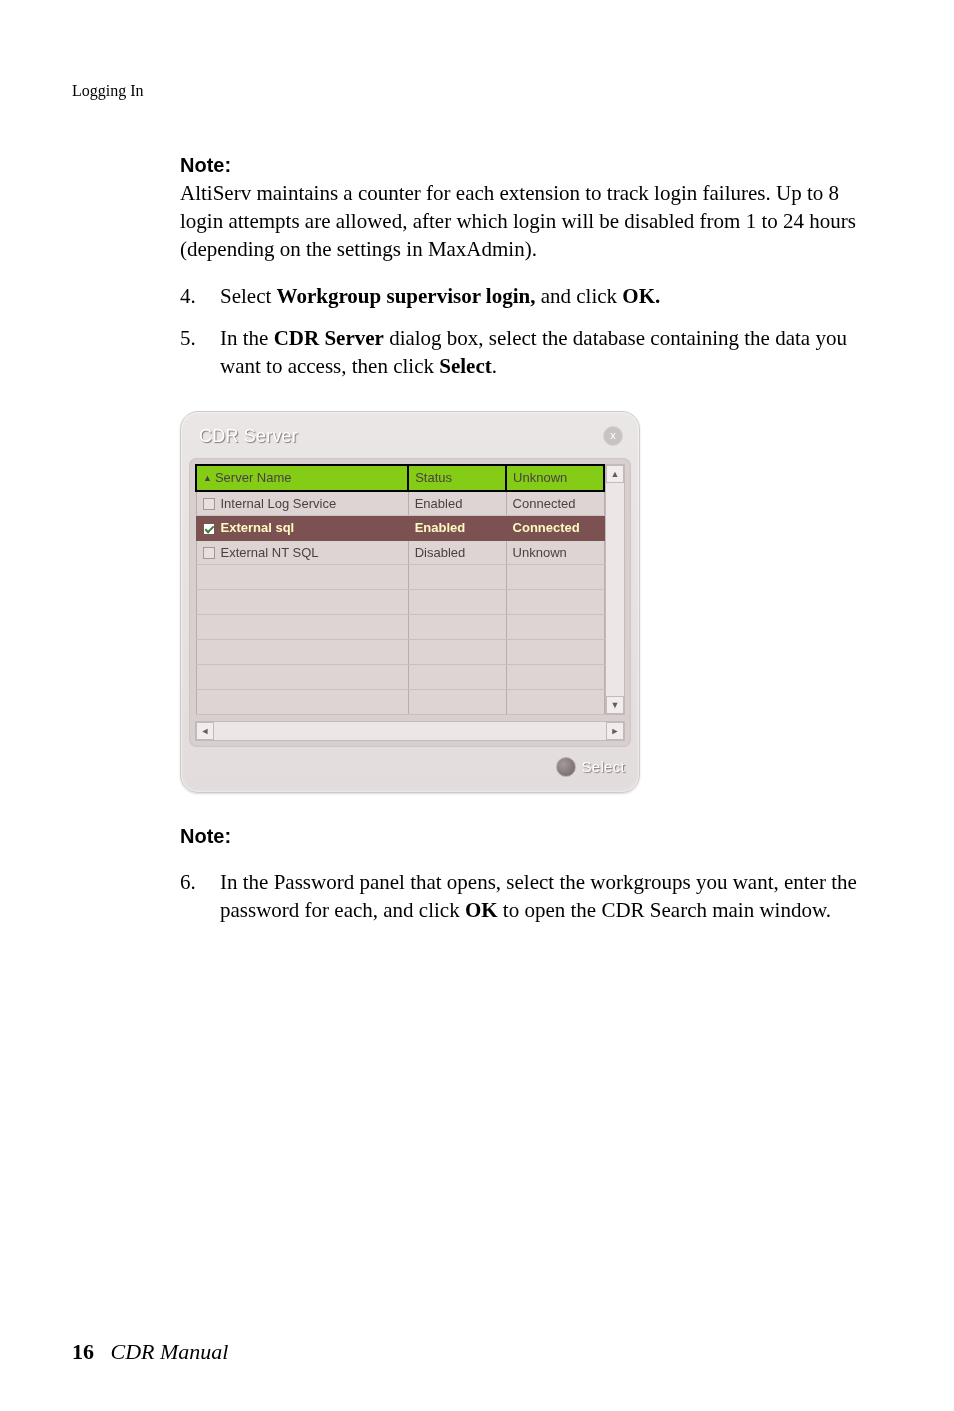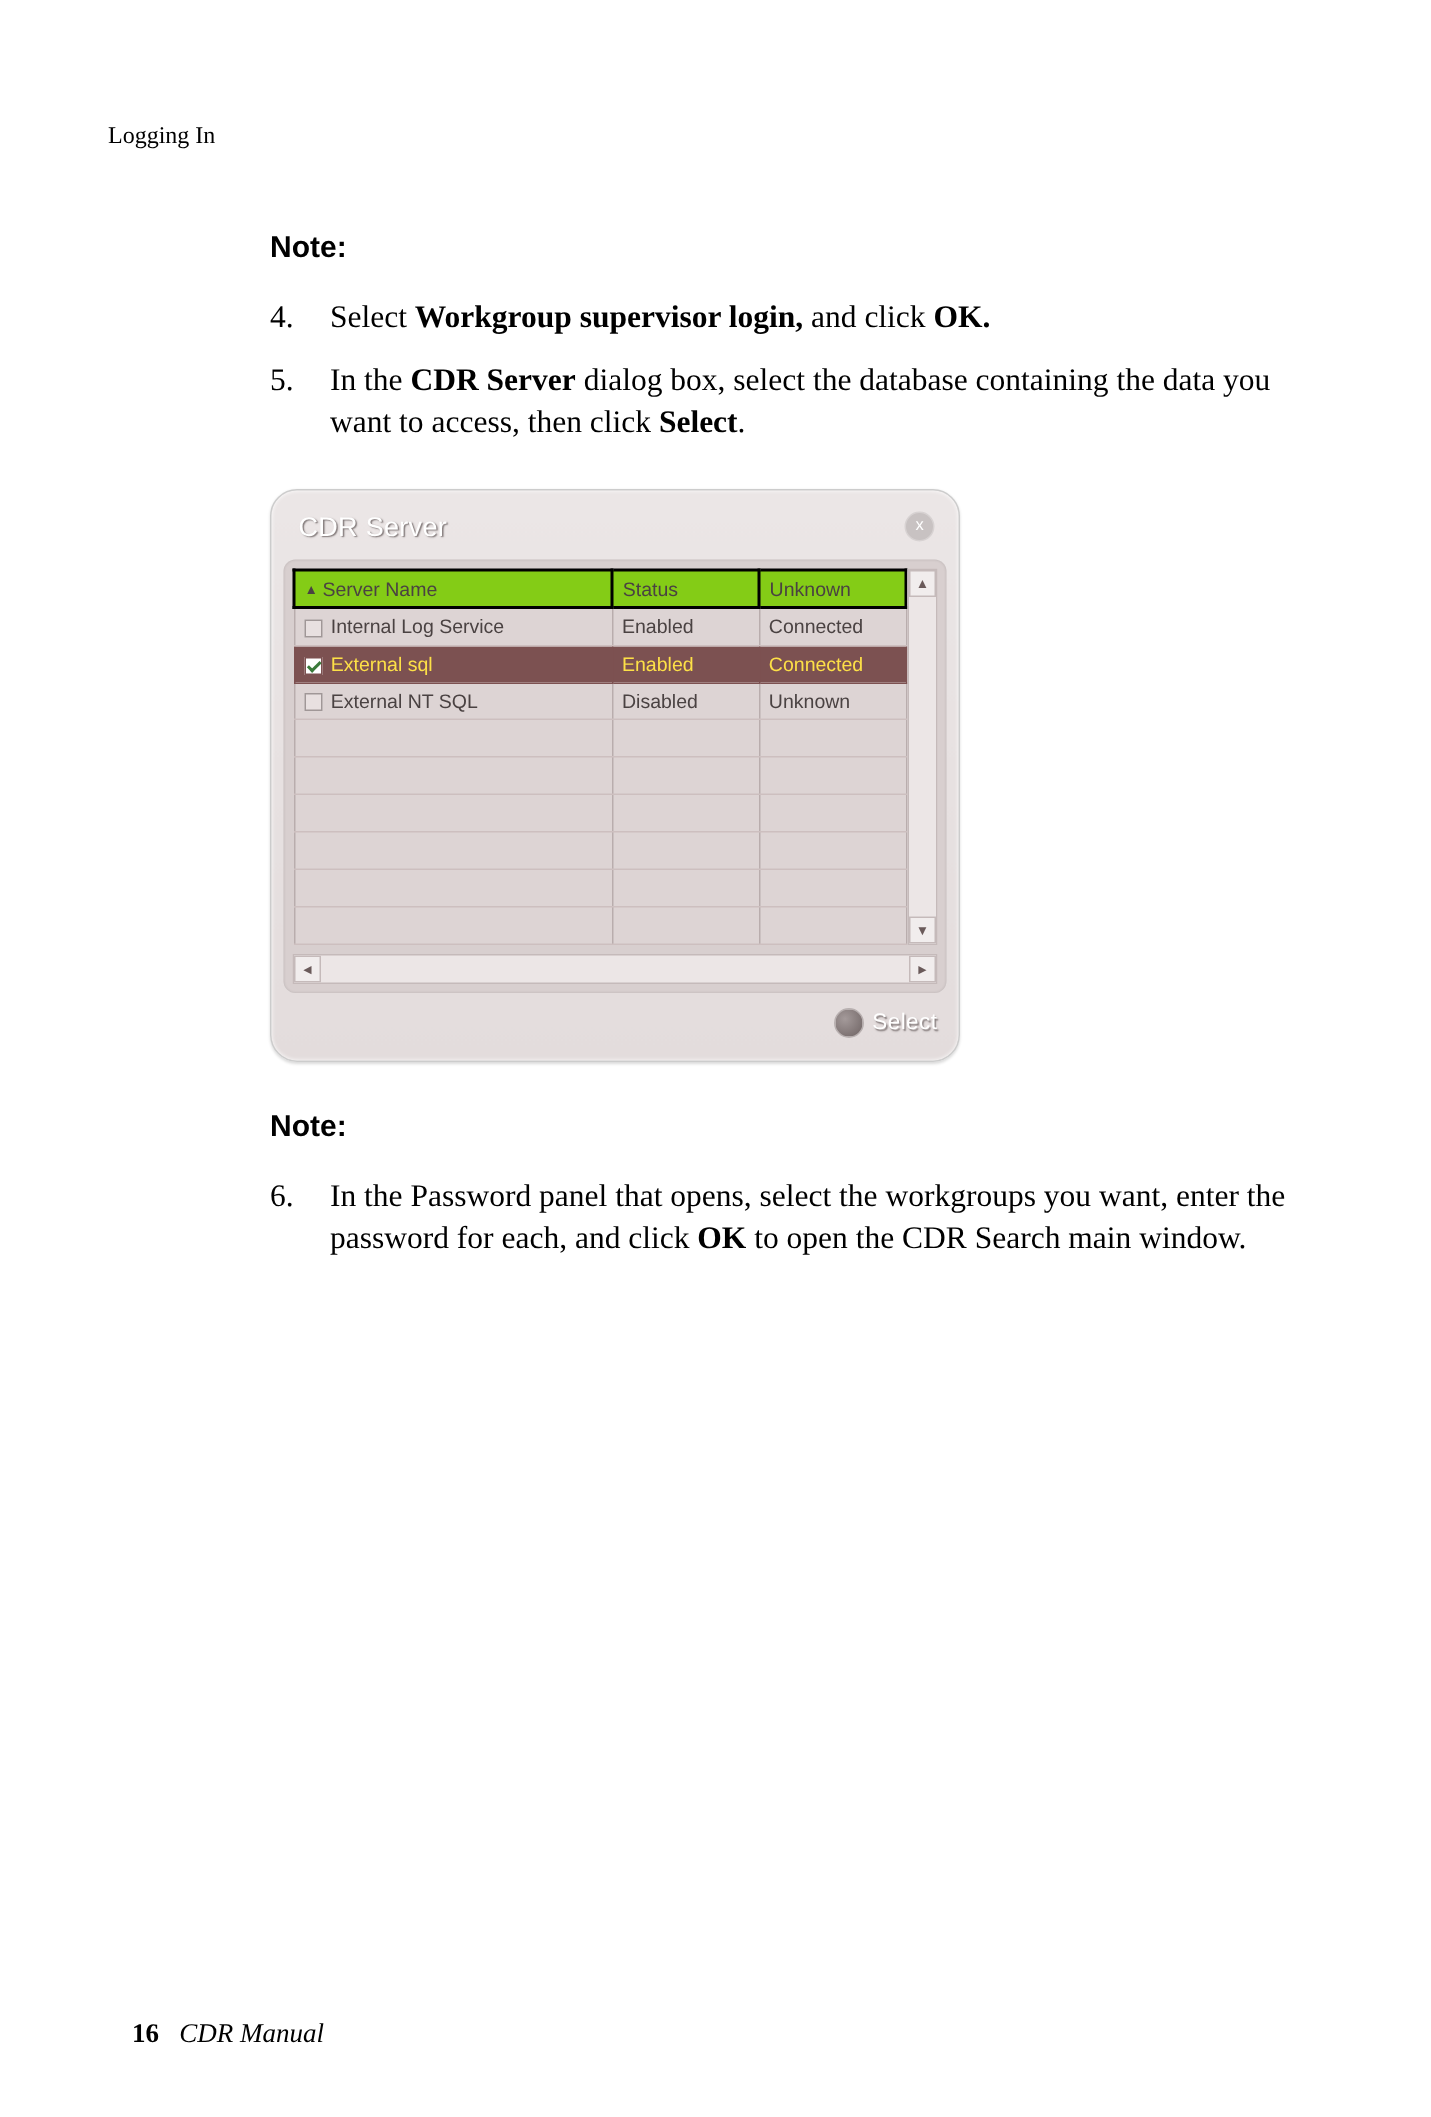--- a/index.html
+++ b/index.html
@@ -122,22 +122,23 @@
   }
   .grid-table td {
     padding: 3px 6px;
     border: 1px solid #cdbfbf;
     border-left: 1px solid #b9adad;
     border-right: 1px solid #b9adad;
     background: #ddd4d4;
   }
   .grid-table tr.selected td {
     background: #7c5151;
-    color: #fde047;
+    color: #fef9c3;
     border-color: #7c5151;
+    font-weight: bold;
   }
   .sort-mark {
     font-size: 9px;
     display: inline-block;
     vertical-align: middle;
     margin-right: 3px;
   }
   .chk {
     display: inline-block;
     width: 12px; height: 12px;
@@ -198,37 +199,38 @@
   .select-text {
     color: #fff;
     font-family: Arial, sans-serif;
     font-size: 15px;
     text-shadow: 1px 1px 1px rgba(90,80,80,0.7);
     letter-spacing: 0.3px;
   }
   .footer {
     position: absolute;
     bottom: 44px;
-    left: 88px;
-    font-size: 18px;
+    left: 72px;
+    font-size: 22px;
   }
   .footer .pg { font-weight: bold; }
   .footer .ttl { font-style: italic; }
   .empty-cell { height: 18px; }
 </style>
 </head>
 <body>
 
 <div class="page">
 
   <div class="header-left">Logging In</div>
 
   <div class="indent-block">
     <div class="note-row">
       <div class="note-label">Note:</div>
+      <div class="note-text">AltiServ maintains a counter for each extension to track login failures. Up to 8 login attempts are allowed, after which login will be disabled from 1 to 24 hours (depending on the settings in MaxAdmin).</div>
     </div>
   </div>
 
   <div class="list-item-row">
     <div class="list-num">4.</div>
     <div class="list-text">
       <span>Select </span><span class="bold-serif">Workgroup supervisor login,</span><span> and click </span><span class="bold-serif">OK.</span>
     </div>
   </div>
 

